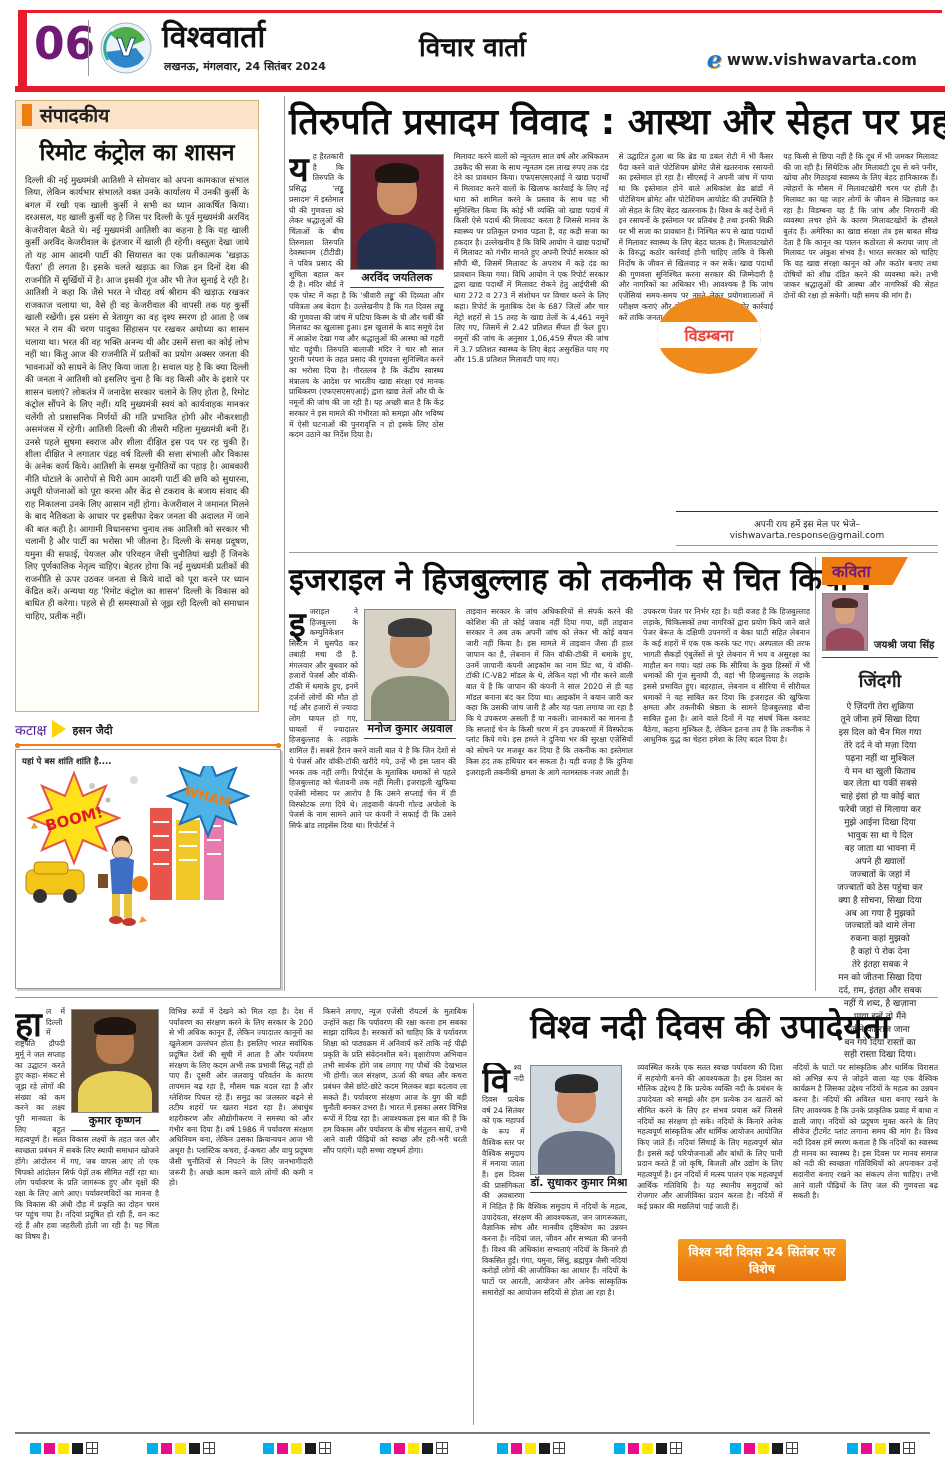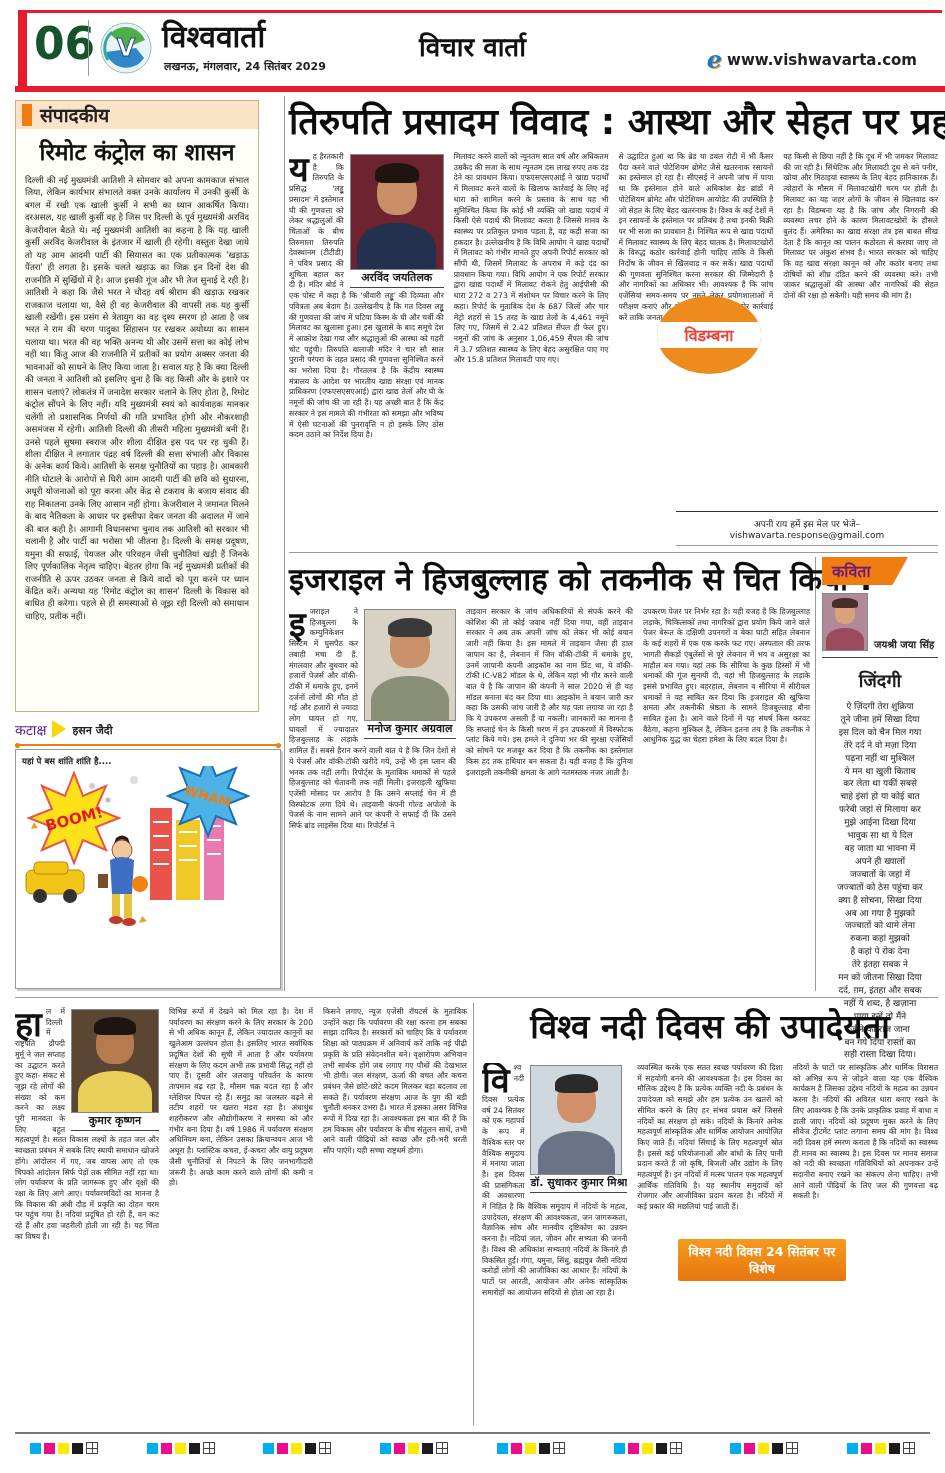--- a/index.html
+++ b/index.html
@@ -2,21 +2,21 @@
 <html lang="hi"><head>
 <meta charset="utf-8">
 <style>
   *{margin:0;padding:0;box-sizing:border-box}
   html,body{background:#fff}
   body{width:945px;height:1473px;position:relative;font-family:"DejaVu Sans",sans-serif;color:#1c1c1c;overflow:hidden}
 
   
   .hdr-frame{position:absolute;left:18px;top:10px;width:924px;height:76px;border-left:9px solid #e81b2c;border-top:3px solid #e81b2c}
   .hdr-band{position:absolute;left:15px;top:86px;width:930px;height:6px;background:#e81b2c}
-  .pageno{position:absolute;left:34px;top:22px;font-size:44px;font-weight:700;color:#14532d;line-height:1}
+  .pageno{position:absolute;left:34px;top:22px;font-size:44px;font-weight:700;color:#701a75;line-height:1}
   .hdr-div{position:absolute;left:88px;top:20px;width:1px;height:56px;background:#999}
   .logo{position:absolute;left:100px;top:22px;width:52px;height:52px}
   .mast{position:absolute;left:162px;top:20px;font-size:30px;font-weight:700;color:#111;line-height:1.1}
   .dateline{position:absolute;left:164px;top:58px;font-size:11px;font-weight:700;color:#222}
   .sectitle{position:absolute;left:0;top:28px;width:945px;text-align:center;font-size:26px;font-weight:700;color:#111}
   .website{position:absolute;right:28px;top:48px;font-size:15px;font-weight:700;color:#222;display:flex;align-items:center;gap:5px}
   .eicon{font-family:"DejaVu Serif",serif;font-style:italic;font-weight:700;font-size:24px;color:#1e78d0;line-height:1;text-shadow:1px 1px 0 #f5a623}
 
   
   .vrule{position:absolute;width:1px;background:#9a9a9a}
@@ -108,21 +108,21 @@
 <div class="logo">
   <svg viewBox="0 0 52 52" width="52" height="52">
     <circle cx="26" cy="26" r="25" fill="#e9f2f8" stroke="#9bb" stroke-width="1"></circle>
     <path d="M6 30 A21 21 0 0 0 44 36 L36 26 Z" fill="#2f86c9"></path>
     <path d="M10 12 A21 21 0 0 1 45 18 L26 26 Z" fill="#4fae4a"></path>
     <path d="M8 38 A22 22 0 0 1 12 10" fill="none" stroke="#3a9" stroke-width="3"></path>
     <text x="26" y="34" text-anchor="middle" font-size="24" font-weight="bold" fill="#ffffff" stroke="#1c4f7c" stroke-width="1">V</text>
   </svg>
 </div>
 <div class="mast">विश्ववार्ता</div>
-<div class="dateline">लखनऊ,   मंगलवार, 24 सितंबर 2029</div>
+<div class="dateline">लखनऊ,   मंगलवार, 24 सितंबर 2024</div>
 <div class="sectitle">विचार वार्ता</div>
 <div class="website">
   <span class="eicon">e</span>
   <span>www.vishwavarta.com</span>
 </div>
 
 <div class="vrule" style="left:284px;top:96px;height:895px"></div>
 <div class="vrule" style="left:815px;top:557px;height:434px"></div>
 <div class="hrule" style="left:289px;top:552px;width:649px"></div>
 <div class="hrule" style="left:15px;top:997px;width:923px"></div>

